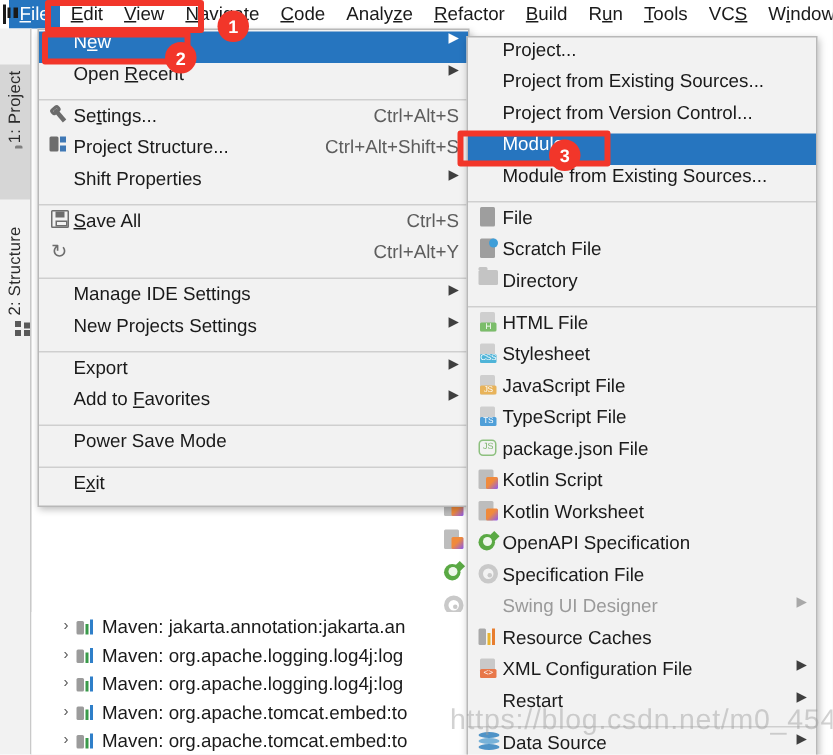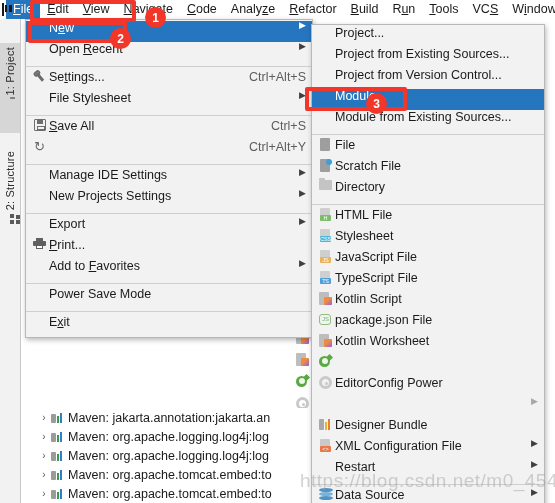--- a/index.html
+++ b/index.html
@@ -371,22 +371,35 @@
             <span class="i-wrench">
               <span class="t"></span>
               <span class="h"></span>
             </span>
           </span>
         </span>
         <span class="mi-label">Se<span class="u">t</span>tings...</span>
         <span class="mi-acc">Ctrl+Alt+S</span>
       </div>
       <div class="mi">
-        <span class="mi-ico"></span>
-        <span class="mi-label">File Stylesheet</span>
+        <span class="mi-ico">
+          <span style="display: inline-flex; align-items: center; justify-content: center;">
+            <span class="i-projstruct">
+              <span class="m"></span>
+              <span class="s1"></span>
+              <span class="s2"></span>
+            </span>
+          </span>
+        </span>
+        <span class="mi-label">Project Structure...</span>
+        <span class="mi-acc">Ctrl+Alt+Shift+S</span>
+      </div>
+      <div class="mi">
+        <span class="mi-ico"></span>
+        <span class="mi-label">Shift Properties</span>
         <span class="mi-arrow">▶</span>
       </div>
       <div class="mi-sep"></div>
       <div class="mi">
         <span class="mi-ico">
           <span style="display: inline-flex; align-items: center; justify-content: center;">
             <span class="i-save"></span>
           </span>
         </span>
         <span class="mi-label"><span class="u">S</span>ave All</span>
@@ -409,32 +422,20 @@
       <div class="mi">
         <span class="mi-ico"></span>
         <span class="mi-label">New Projects Settings</span>
         <span class="mi-arrow">▶</span>
       </div>
       <div class="mi-sep"></div>
       <div class="mi">
         <span class="mi-ico"></span>
         <span class="mi-label">Export</span>
         <span class="mi-arrow">▶</span>
-      </div>
-      <div class="mi">
-        <span class="mi-ico">
-          <span style="display: inline-flex; align-items: center; justify-content: center;">
-            <span class="i-print">
-              <span class="top"></span>
-              <span class="body"></span>
-              <span class="bot"></span>
-            </span>
-          </span>
-        </span>
-        <span class="mi-label"><span class="u">P</span>rint...</span>
       </div>
       <div class="mi">
         <span class="mi-ico"></span>
         <span class="mi-label">Add to <span class="u">F</span>avorites</span>
         <span class="mi-arrow">▶</span>
       </div>
       <div class="mi-sep"></div>
       <div class="mi">
         <span class="mi-ico"></span>
         <span class="mi-label">Power Save Mode</span>
@@ -538,38 +539,38 @@
               <span class="page"></span>
               <span class="tagbox" style="background:#4f9fd8">TS</span>
             </span>
           </span>
         </span>
         <span class="mi-label">TypeScript File</span>
       </div>
       <div class="mi">
         <span class="mi-ico">
           <span style="display: inline-flex; align-items: center; justify-content: center;">
+            <span class="i-hex">
+              <span class="hx"></span>
+              <span class="tx">JS</span>
+            </span>
+          </span>
+        </span>
+        <span class="mi-label">package.json File</span>
+      </div>
+      <div class="mi">
+        <span class="mi-ico">
+          <span style="display: inline-flex; align-items: center; justify-content: center;">
             <span class="i-kotlin">
               <span class="p"></span>
               <span class="k"></span>
             </span>
           </span>
         </span>
         <span class="mi-label">Kotlin Script</span>
-      </div>
-      <div class="mi">
-        <span class="mi-ico">
-          <span style="display: inline-flex; align-items: center; justify-content: center;">
-            <span class="i-hex">
-              <span class="hx"></span>
-              <span class="tx">JS</span>
-            </span>
-          </span>
-        </span>
-        <span class="mi-label">package.json File</span>
       </div>
       <div class="mi">
         <span class="mi-ico">
           <span style="display: inline-flex; align-items: center; justify-content: center;">
             <span class="i-kotlin">
               <span class="p"></span>
               <span class="k"></span>
             </span>
           </span>
         </span>
@@ -578,44 +579,46 @@
       <div class="mi">
         <span class="mi-ico">
           <span style="display: inline-flex; align-items: center; justify-content: center;">
             <span class="i-openapi">
               <span class="c"></span>
               <span class="n"></span>
               <span class="s"></span>
             </span>
           </span>
         </span>
+        <span class="mi-label">OpenAPI Specification</span>
       </div>
       <div class="mi">
         <span class="mi-ico">
           <span style="display: inline-flex; align-items: center; justify-content: center;">
             <span class="i-gear"></span>
           </span>
         </span>
-        <span class="mi-label">EditorConfig Power</span>
-      </div>
-      <div class="mi">
-        <span class="mi-ico"></span>
+        <span class="mi-label">Specification File</span>
+      </div>
+      <div class="mi">
+        <span class="mi-ico"></span>
+        <span class="mi-label dim">Swing UI Designer</span>
         <span class="mi-arrow dim">▶</span>
       </div>
       <div class="mi">
         <span class="mi-ico">
           <span style="display: inline-flex; align-items: center; justify-content: center;">
             <span class="i-resbundle">
               <span class="g"></span>
               <span class="y"></span>
               <span class="o"></span>
             </span>
           </span>
         </span>
-        <span class="mi-label">Designer Bundle</span>
+        <span class="mi-label">Resource Caches</span>
       </div>
       <div class="mi">
         <span class="mi-ico">
           <span style="display: inline-flex; align-items: center; justify-content: center;">
             <span class="i-xmlcfg">
               <span class="p"></span>
               <span class="t">&lt;&gt;</span>
             </span>
           </span>
         </span>

